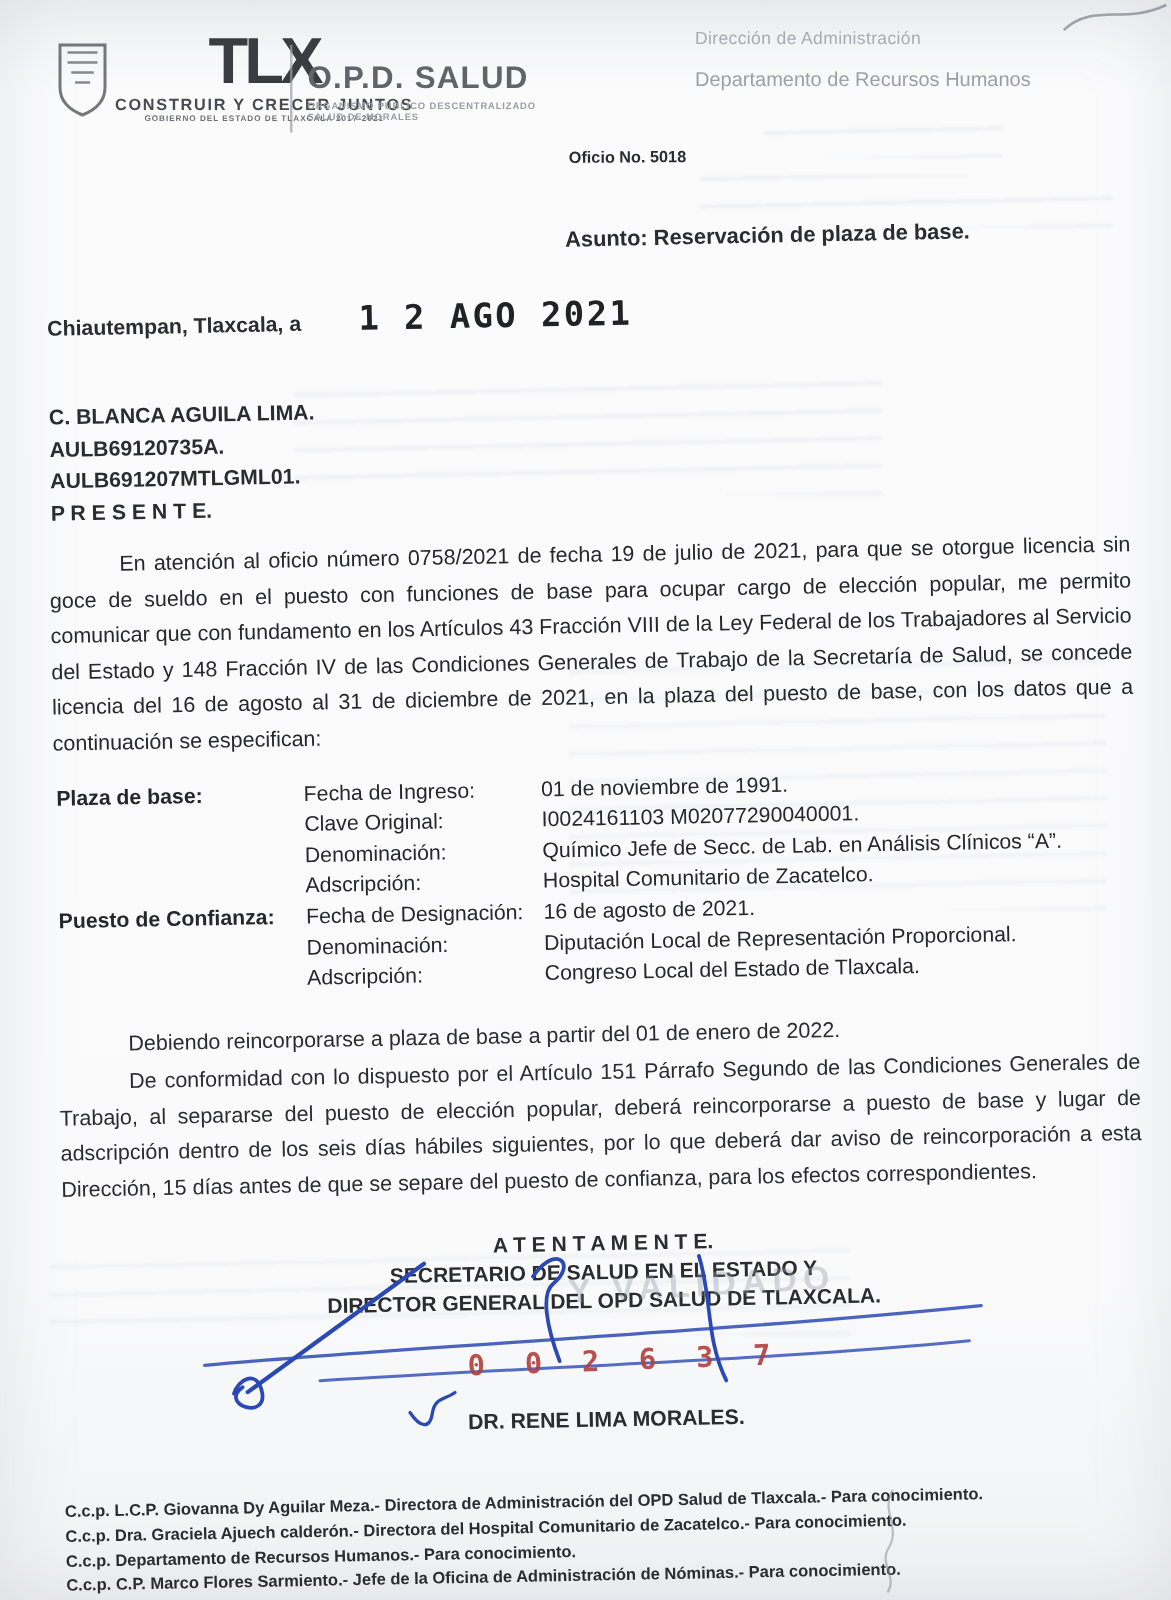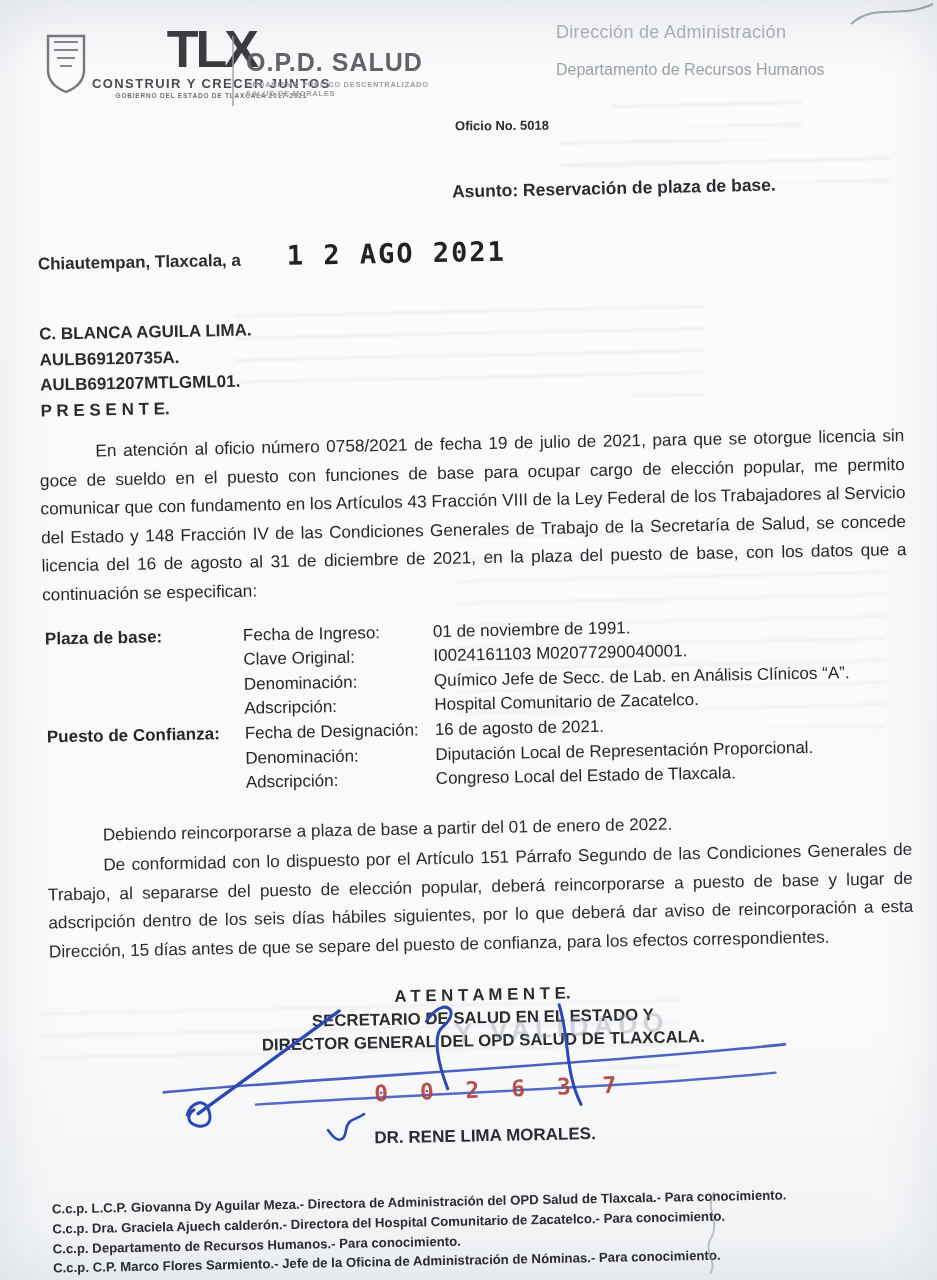--- a/index.html
+++ b/index.html
@@ -12,21 +12,21 @@
   .shield{width:44px;height:62px;margin-top:8px;opacity:.8;}
   .tlx-block{margin-left:4px;}
   .tlx-word{font-size:52px;font-weight:700;letter-spacing:-3px;color:#3b3c40;line-height:50px;}
   .tlx-tag{font-size:13px;font-weight:700;color:#4a4b50;letter-spacing:1.4px;margin-top:2px;}
   .tlx-sub{font-size:6.5px;font-weight:700;color:#6e7076;letter-spacing:.8px;margin-top:1px;}
   .hdr-div{position:absolute;left:232px;top:36px;width:2px;height:70px;background:#9aa0a6;opacity:.7;}
   .opd-block{position:absolute;left:246px;top:48px;}
   .opd-name{font-size:25px;font-weight:700;color:#626469;letter-spacing:1px;}
   .opd-sub{font-size:7.5px;font-weight:700;color:#9a9da3;letter-spacing:.7px;margin-top:3px;line-height:9px;}
   .dept{position:absolute;left:556px;top:22px;color:#a7abb2;}
-  .dept-l1{font-size:18px;letter-spacing:.3px;}
+  .dept-l1{font-size:14px;letter-spacing:.3px;}
   .dept-l2{font-size:16px;margin-top:18px;color:#9aa0a7;}
   
   .oficio{position:absolute;left:455px;top:118px;font-size:13px;font-weight:700;transform:rotate(-.4deg);}
   .asunto{position:absolute;left:452px;top:178px;font-size:17.5px;font-weight:700;transform:rotate(-1.2deg);}
   
   .content{position:absolute;left:0;top:244px;width:937px;transform:rotate(-1.1deg);transform-origin:70px 30px;}
   .date-row{margin-left:38px;display:flex;align-items:baseline;}
   .place{font-size:17px;font-weight:700;}
   .stamp-date{margin-left:46px;font-family:"DejaVu Sans Mono",monospace;font-weight:700;
     font-size:27px;letter-spacing:2px;color:#212226;}

